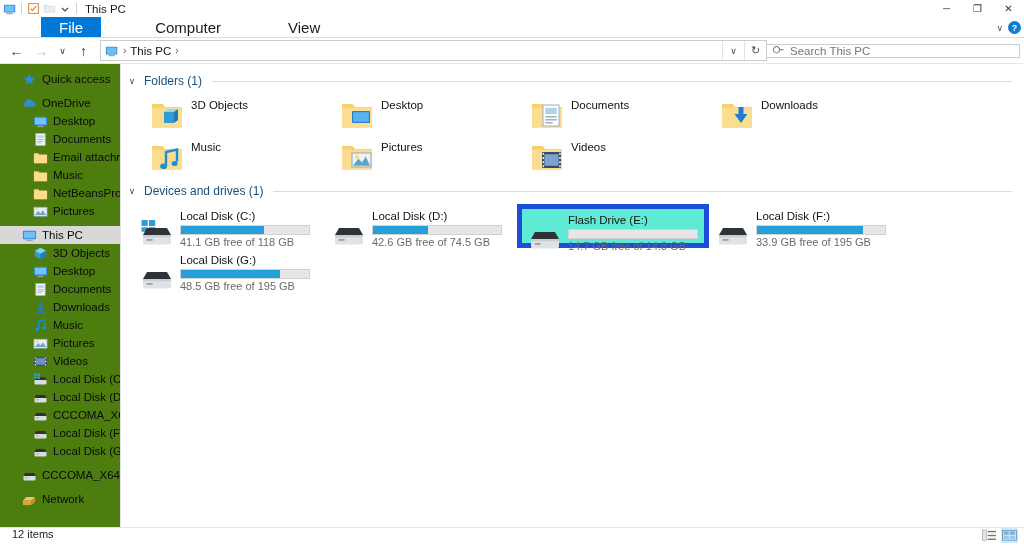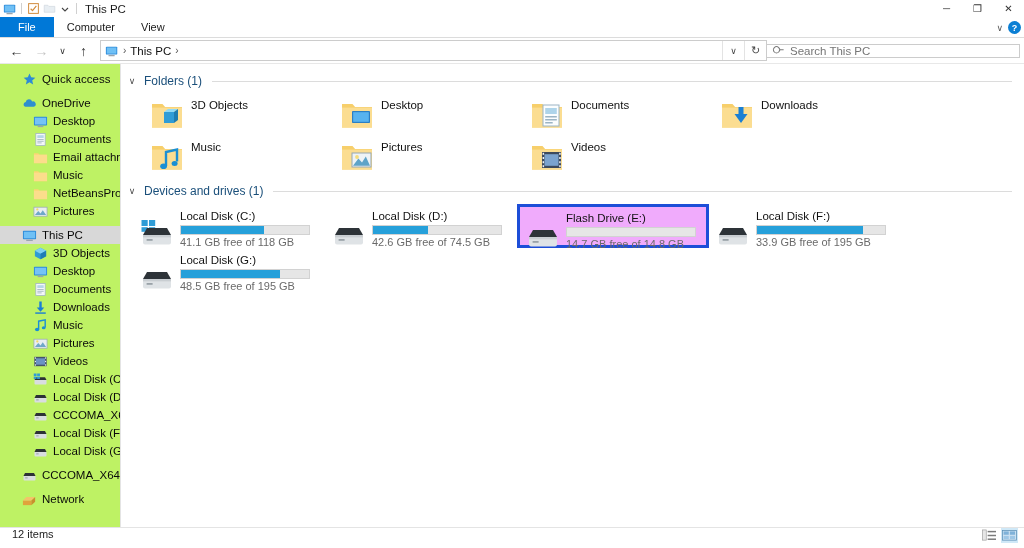--- a/index.html
+++ b/index.html
@@ -31,21 +31,21 @@
   }
 
   
   .ribbon {
     height:21px; display:flex; align-items:stretch;
     border-bottom:1px solid #dcdcdc; background:#fff; flex:0 0 21px;
     position:relative;
   }
   .tab {
     padding:0 13px; display:flex; align-items:center;
-    font-size:11px; color:#1a1a1a;
+    font-size:15px; color:#1a1a1a;margin-left:41px;
   }
   .tab.file { background:#0078d7; color:#fff; padding:0 18px; }
   .ribbon-right { position:absolute; right:3px; top:0; height:21px; display:flex; align-items:center; gap:5px; }
   .chev-small { font-size:9px; color:#555; }
   .help-ico {
     width:13px; height:13px; border-radius:50%; background:#0b7fd4; color:#fff;
     font-size:9px; display:flex; align-items:center; justify-content:center; font-weight:bold;
   }
 
   
@@ -76,21 +76,21 @@
     display:flex; align-items:center; padding:0 6px; gap:6px;
   }
   .search-ico { font-size:11px; color:#7a7a7a; transform:rotate(-45deg); display:inline-block; }
   .search-ph { font-size:11.5px; color:#767676; }
 
   
   .body { flex:1; display:flex; overflow:hidden; border-top:1px solid #e8e8e8; }
 
   
   .sidebar {
-    width:121px; flex:0 0 121px; background:#bef264; overflow:hidden;
+    width:121px; flex:0 0 121px; background:#4d7c0f; overflow:hidden;
     border-right:1px solid #e4e4e4; padding-top:6px;
     position:relative;
   }
   .nav-item {
     height:18px; display:flex; align-items:center; gap:5px;
     font-size:11.5px; color:#0a0a0a; white-space:nowrap;
   }
   .nav-item.selected { background:#d8d8d8; }
   .nav-item.lvl0 { padding-left:22px; }
   .nav-item.lvl1 { padding-left:33px; }
@@ -114,21 +114,21 @@
     padding:4px 4px 0 8px;
   }
   .tile-ico { width:32px; height:32px; flex:0 0 32px; position:relative; }
   .tile-name { font-size:11.5px; color:#111; padding-top:1px; }
 
   .drive-grid { display:flex; flex-wrap:wrap; padding:4px 0 0 12px; }
   .drive-tile {
     width:192px; height:44px; display:flex; align-items:flex-start; gap:6px;
     padding:4px 4px 0 6px; border:1px solid transparent;
   }
-  .drive-tile.selected { background:#f0abfc; border:3px solid #1d4ed8; }
+  .drive-tile.selected { background:#5eead4; border:5px solid #1d4ed8; }
   .drive-ico { width:34px; height:34px; flex:0 0 34px; margin-top:8px; position:relative; }
   .drive-info { flex:1; padding-top:1px; }
   .drive-name { font-size:11.5px; color:#111; white-space:nowrap; }
   .bar-out {
     width:130px; height:10px; background:#e6e6e6; border:1px solid #d2d2d2;
     margin-top:3px; overflow:hidden;
   }
   .bar-in { height:100%; background:#26a0da; }
   .bar-in.empty { background:transparent; }
   .drive-free { font-size:11px; color:#6a6a6a; margin-top:1px; white-space:nowrap; }

